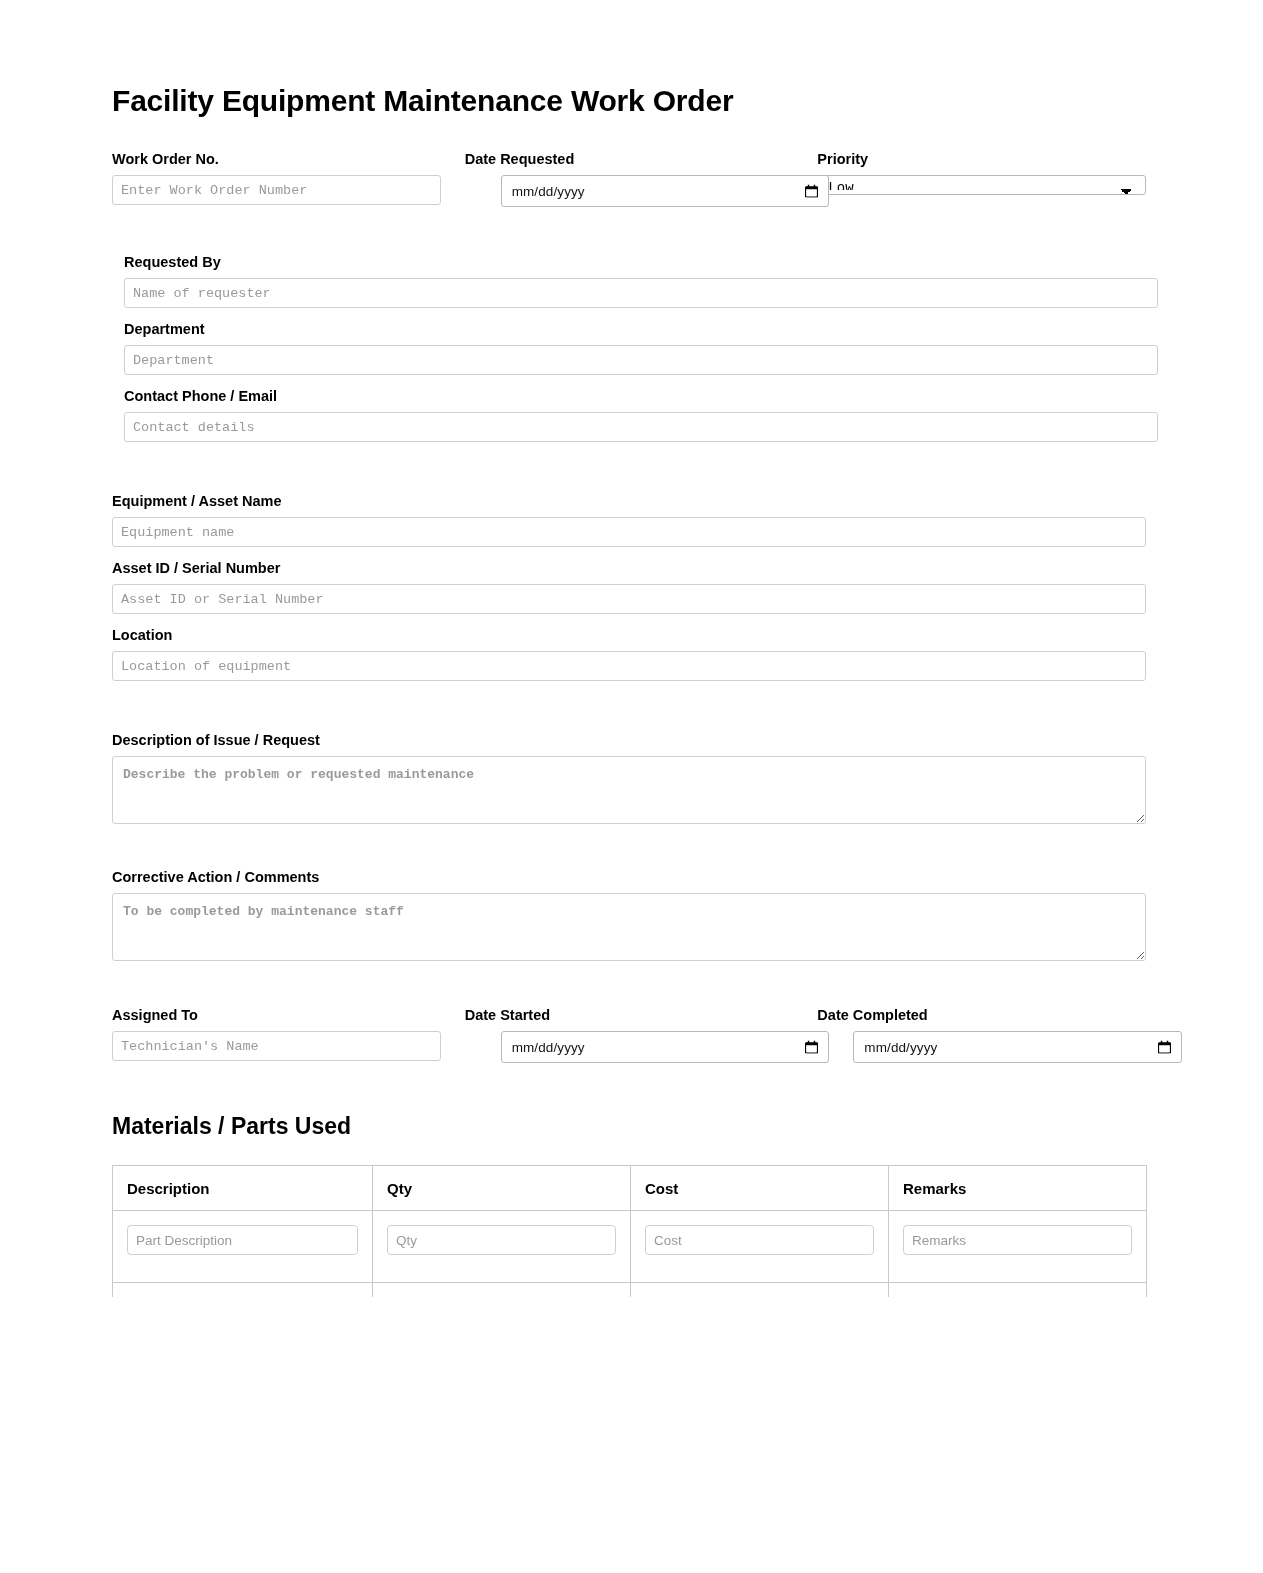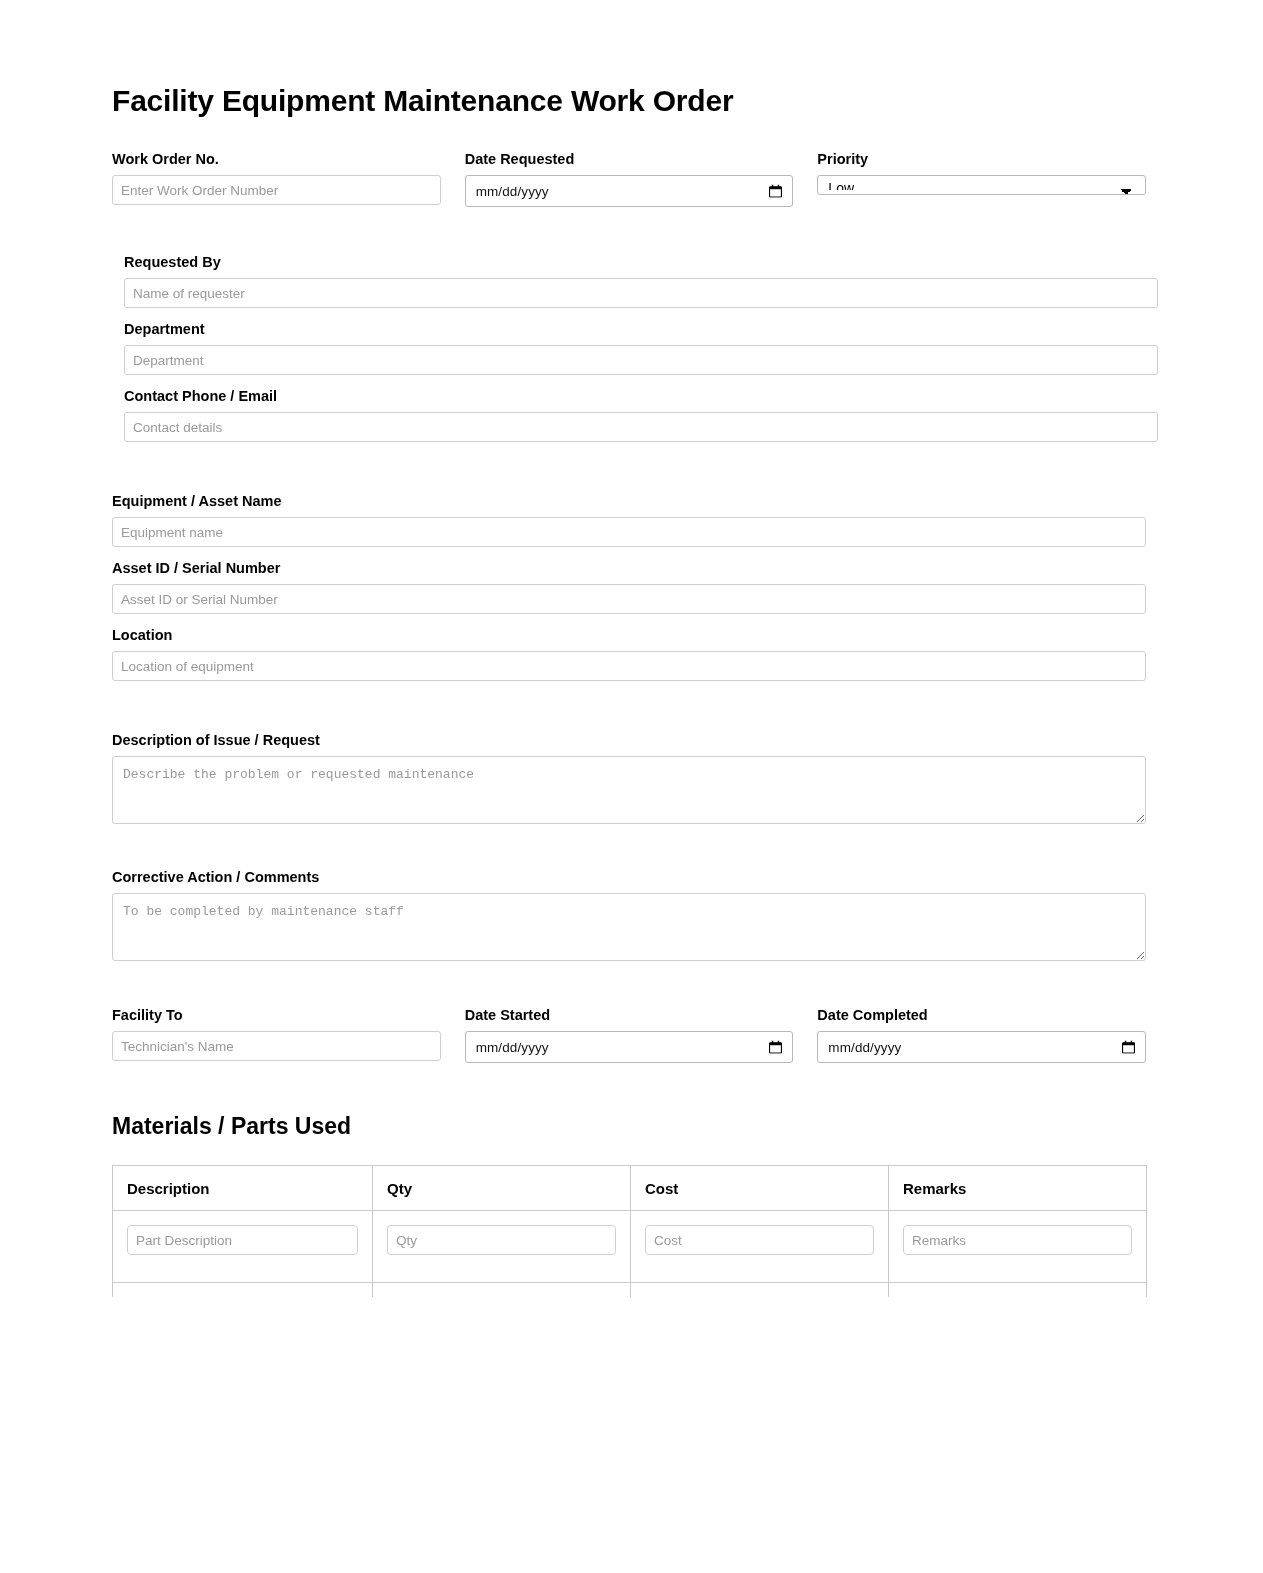--- a/index.html
+++ b/index.html
@@ -54,21 +54,21 @@
     color: #000;
   }
 
   .field-input,
   .field-select,
   .field-date {
     display: block;
     width: 100%;
     height: 30px;
     padding: 4px 8px;
-    font-family: Liberation Sans, sans-serif;
+    font-family: Liberation Mono, monospace;
     font-size: 13.5px;
     color: #000;
     background: #ffffff;
     border: 1px solid #cfcfcf;
     border-radius: 3px;
     outline: none;
   }
   .field-input::placeholder {
     color: #9a9a9a;
     opacity: 1;
@@ -96,20 +96,21 @@
   .date-ctl {
     position: relative;
     width: 100%;
     height: 32px;
     border: 1px solid #b8b8b8;
     border-radius: 3px;
     background: #fff;
     display: flex;
     align-items: center;
     padding: 0 10px;
+    margin-left: 36px;
   }
   .date-ctl .date-text {
     font-family: "Liberation Sans", sans-serif;
     font-size: 13.5px;
     letter-spacing: 0.1px;
     color: #141414;
     white-space: pre;
   }
   .date-ctl .cal-icon {
     position: absolute;
@@ -136,20 +137,21 @@
     padding: 9px 10px;
     font-family: "Liberation Mono", monospace;
     font-size: 13px;
     line-height: 17px;
     color: #15803d;
     background: #ffffff;
     border: 1px solid #cfcfcf;
     border-radius: 3px;
     resize: vertical;
     outline: none;
+    font-weight: bold;
   }
   .textarea-field::placeholder {
     color: #9a9a9a;
     opacity: 1;
   }
 
   h2.section-title {
     font-size: 23px;
     font-weight: bold;
     margin: 0;
@@ -267,21 +269,21 @@
       <textarea class="textarea-field" placeholder="Describe the problem or requested maintenance" style=""></textarea>
     </div>
 
     <div style="position:absolute; top:868px; left:0; width:1034px;">
       <div class="label">Corrective Action / Comments</div>
       <textarea class="textarea-field" placeholder="To be completed by maintenance staff" style=""></textarea>
     </div>
 
     <div class="row3" style="position:absolute; top:1006px; left:0; width:1034px;">
       <div class="col">
-        <div class="label">Facility To</div>
+        <div class="label">Assigned To</div>
         <input class="field-input" type="text" placeholder="Technician's Name" style="">
       </div>
       <div class="col">
         <div class="label">Date Started</div>
         <div class="date-ctl">
           <span class="date-text">mm/dd/yyyy</span>
           <svg class="cal-icon" viewBox="0 0 14 14" aria-hidden="true">
             <rect x="0.5" y="2.5" width="13" height="11" rx="1" fill="none" stroke="#000" stroke-width="1.4"></rect>
             <rect x="0.5" y="2.5" width="13" height="2.6" fill="#000"></rect>
             <rect x="3" y="0" width="1.6" height="3.4" fill="#000"></rect>

